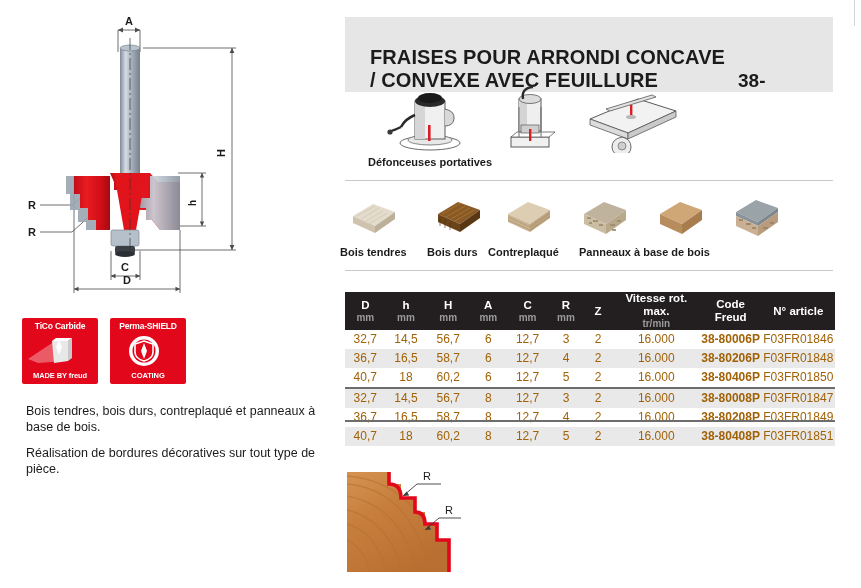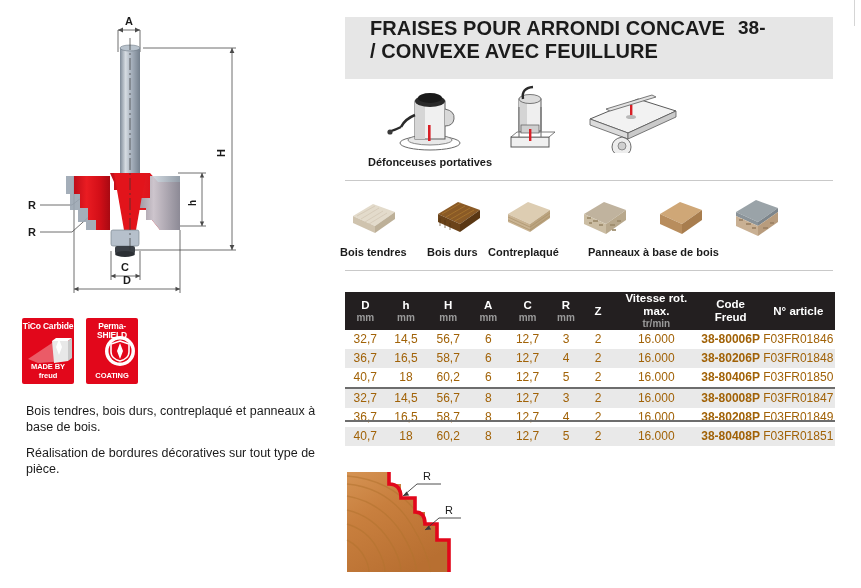--- a/index.html
+++ b/index.html
@@ -29,21 +29,21 @@
     width: 300px; height: 290px;
   }
 
   #badges {
     position: absolute;
     left: 22px; top: 318px;
     display: flex;
     gap: 12px;
   }
   .badge {
-    width: 52px; height: 66px;
+    width: 76px; height: 66px;
     background: #e2071b;
     position: relative;
     border-radius: 2px;
     overflow: hidden;
   }
   .badge-top {
     position: absolute;
     top: 4px; left: 0; right: 0;
     text-align: center;
     font-size: 8.5px;
@@ -84,24 +84,24 @@
   
   #right-column {
     position: absolute;
     left: 340px; top: 0;
     width: 521px; height: 588px;
   }
 
   #title-band {
     position: absolute;
     left: 5px; top: 17px;
-    width: 488px; height: 62px;
+    width: 488px; height: 75px;
     background: #e6e6e6;
     display: flex;
-    align-items: flex-start;
+    align-items: flex-end;
   }
   #page-title {
     margin-left: 25px;
     width: 360px;
     font-size: 20px;
     font-weight: bold;
     line-height: 23px;
     letter-spacing: 0.1px;
     color: #1b1b1b;
   }
@@ -517,21 +517,21 @@
         <path d="M30 40 L30 50 L50 36 L50 26 Z" fill="#b89c7d"></path>
         <g fill="#9c8263" opacity="0.85">
           <rect x="11" y="33" width="4" height="2"></rect>
             <rect x="18" y="37" width="5" height="2"></rect>
           <rect x="24" y="41" width="4" height="2"></rect>
             <rect x="35" y="41" width="5" height="2"></rect>
           <rect x="42" y="36" width="4" height="2"></rect>
         </g>
       </svg>
     </div>
-    <div class="mat-label" style="left:248px;">Panneaux à base de bois</div>
+    <div class="mat-label" style="left:239px;">Panneaux à base de bois</div>
 
     <div class="rule" style="top:84px;"></div>
   </div>
 
   <table id="spec-table">
     <thead>
       <tr>
         <th class="th-pad" style="width:44px">
           <span>D</span>
           <span class="th-unit">mm</span>

